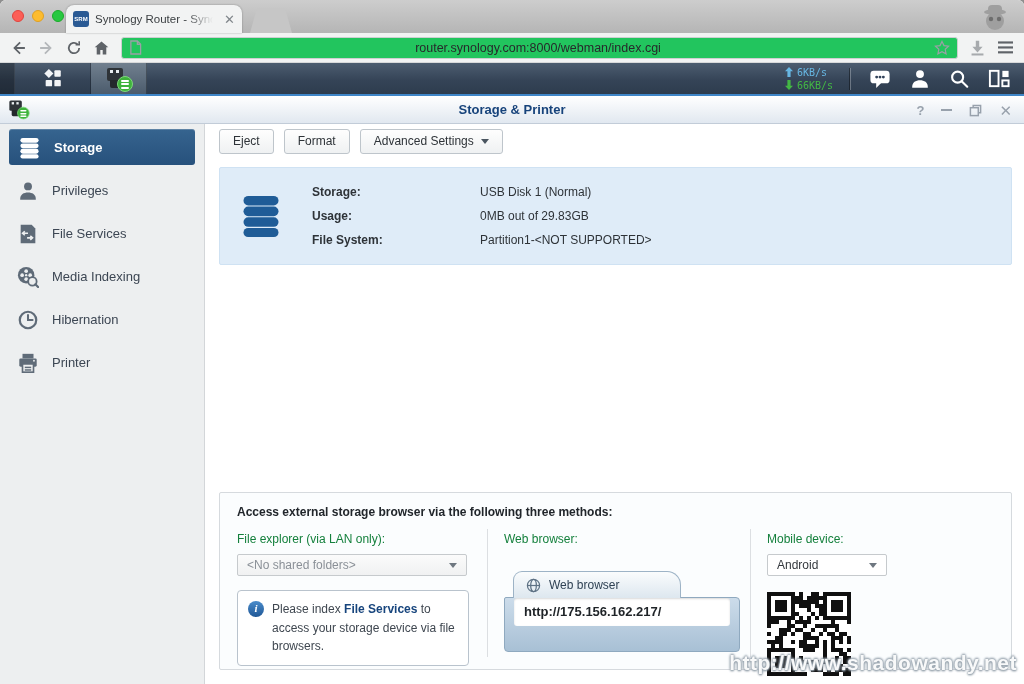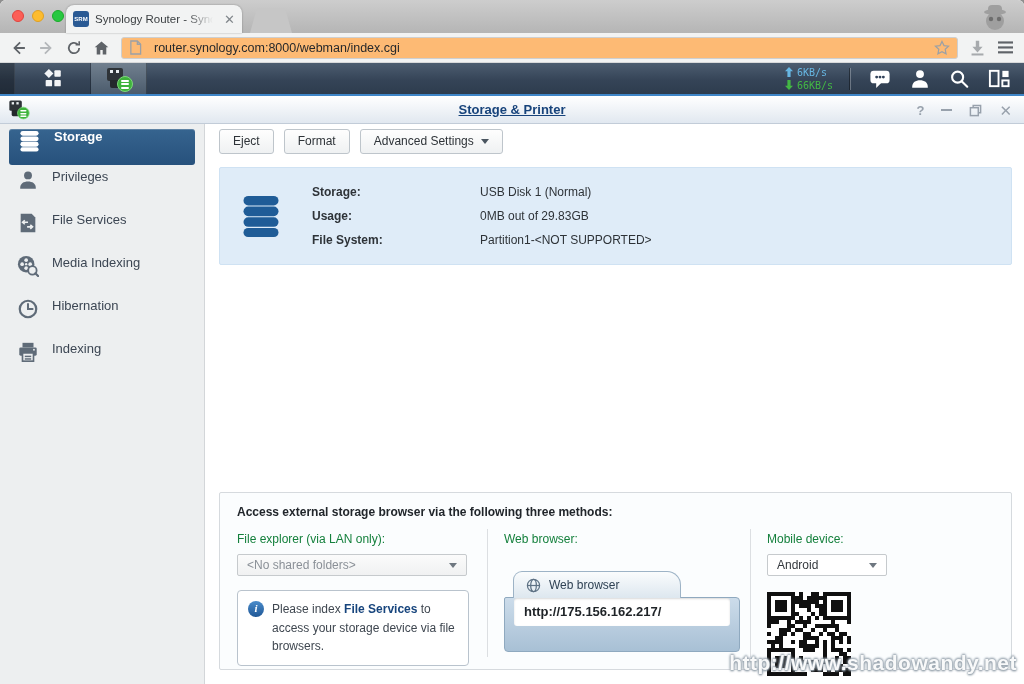--- a/index.html
+++ b/index.html
@@ -21,22 +21,22 @@
   .tabtitle { margin-left:6px; font-size:11.5px; color:#3c4043; white-space:nowrap; overflow:hidden; width:118px;
               -webkit-mask-image:linear-gradient(90deg,#000 78%,transparent); mask-image:linear-gradient(90deg,#000 78%,transparent); }
   .tabclose { margin-left:auto; color:#80868b; font-size:13px; line-height:13px; }
   .newtab { position:absolute; left:250px; top:8px; width:42px; height:25px; background:#c6c6c6;
             clip-path:polygon(7px 0, 35px 0, 42px 25px, 0 25px); border-radius:4px 4px 0 0; }
   .mascot { position:absolute; right:14px; top:3px; }
 
   
   .navbar { height:30px; background:#f2f3f3; border-bottom:1px solid #d8d9da; display:flex; align-items:center; padding:0 10px; gap:11px; }
   .navicon { display:flex; align-items:center; }
-  .urlbar { flex:1; height:22px; background:#fdba74; border:1px solid #cdcfd1; border-radius:3px;
-            display:flex; align-items:center; padding:0 7px; gap:12px; }
+  .urlbar { flex:1; height:22px; background:#22c55e; border:1px solid #cdcfd1; border-radius:3px;
+            display:flex; align-items:center; padding:0 7px; gap:6px;text-align:center; }
   .urltext { font-size:12.5px; color:#27292b; flex:1; }
 
   
   .taskbar { height:33px; background:linear-gradient(#4d5d70,#354457 55%,#2d3c4e); border-bottom:2px solid #3f86c8;
              display:flex; align-items:stretch; }
   .tb-edge { width:15px; background:rgba(0,0,0,.28); border-right:1px solid rgba(255,255,255,.07); }
   .tb-menu { width:76px; display:flex; align-items:center; justify-content:center; border-right:1px solid rgba(0,0,0,.25); }
   .tb-app { width:56px; display:flex; align-items:center; justify-content:center;
             background:linear-gradient(#71808f,#4b5b6c); border-right:1px solid rgba(0,0,0,.3); }
   .tb-right { margin-left:auto; display:flex; align-items:center; gap:17px; padding-right:13px; }
@@ -50,30 +50,30 @@
   .usb-stem { position:absolute; left:6px; top:14px; width:10px; height:8px; background:#24282c; border-radius:0 0 2px 2px; }
   .usb-badge { position:absolute; right:1px; bottom:0; width:16px; height:16px; background:#3fb33c; border-radius:50%;
                border:1px solid #7dd87a; }
   .usb-badge i { position:absolute; left:3px; width:8px; height:2px; background:#fff; border-radius:1px; }
   .usb-badge i.b1{top:3px;} .usb-badge i.b2{top:6.5px;} .usb-badge i.b3{top:10px;}
 
   
   .titlebar { position:relative; height:28px; background:linear-gradient(#ffffff,#e1e8f0); border-bottom:1px solid #c2ccd8;
               display:flex; align-items:center; justify-content:center; }
   .titlebar .appicon { position:absolute; left:7px; top:3px; transform:scale(.78); transform-origin:top left; }
-  .wintitle { font-size:13px; font-weight:bold; color:#17437b;text-decoration:underline; }
+  .wintitle { font-size:13px; font-weight:bold; color:#17437b; }
   .winctrl { position:absolute; right:12px; top:0; height:28px; display:flex; align-items:center; gap:17px; color:#98a1ac; }
   .winctrl .q { font-size:13px; font-weight:bold; }
   .winctrl .mini { width:11px; height:2px; background:#98a1ac; }
   .winctrl .x { font-size:15px; line-height:15px; }
 
   
   .main { display:flex; height:560px; }
   .sidebar { width:205px; background:#edeff0; border-right:1px solid #d3d6d9; padding-top:5px; }
-  .sideitem { height:43px; display:flex; gap:13px; padding-left:17px; color:#3c4653; font-size:13px; }
+  .sideitem { height:43px; display:flex; align-items:center; gap:13px; padding-left:17px; color:#3c4653; font-size:13px; }
   .sideitem svg { color:#5f6b78; }
   .sideitem.sel { height:36px; margin:0 9px 4px 9px; padding-left:9px; border-radius:3px;
                   background:linear-gradient(#36648f,#27517c); color:#fff; font-weight:bold; box-shadow:inset 0 1px 0 rgba(255,255,255,.2); }
   .sideitem.sel svg { color:#fff; }
 
   .content { flex:1; background:#fff; display:flex; flex-direction:column; padding:5px 12px 14px 14px; position:relative; }
   .btnrow { display:flex; gap:10px; }
   .btn { padding:4px 13px 5px; font-size:12px; color:#2e3338; background:linear-gradient(#fefefe,#eff1f2);
          border:1px solid #bec5cb; border-radius:3px; display:flex; align-items:center; gap:7px; }
   .caret { width:0; height:0; border-left:4px solid transparent; border-right:4px solid transparent; border-top:5px solid #4a5560; }
@@ -332,21 +332,21 @@
       </div>
       <div class="sideitem">
         <svg width="22" height="22" viewBox="0 0 24 24">
           <rect x="6" y="2" width="12" height="5" fill="currentColor"></rect>
           <rect x="2.5" y="7" width="19" height="9" rx="1.5" fill="currentColor"></rect>
           <circle cx="18.5" cy="9.5" r="1" fill="#edeff0"></circle>
           <rect x="6" y="13" width="12" height="9" fill="#edeff0" stroke="currentColor" stroke-width="1.8"></rect>
           <rect x="8.5" y="16" width="7" height="1.6" fill="currentColor"></rect>
             <rect x="8.5" y="18.8" width="7" height="1.6" fill="currentColor"></rect>
         </svg>
-        <span>Indexing</span>
+        <span>Printer</span>
       </div>
     </div>
 
     <div class="content">
       <div class="btnrow">
         <div class="btn">Eject</div>
         <div class="btn">Format</div>
         <div class="btn">
           <span>Advanced Settings</span>
           <span class="caret"></span>

